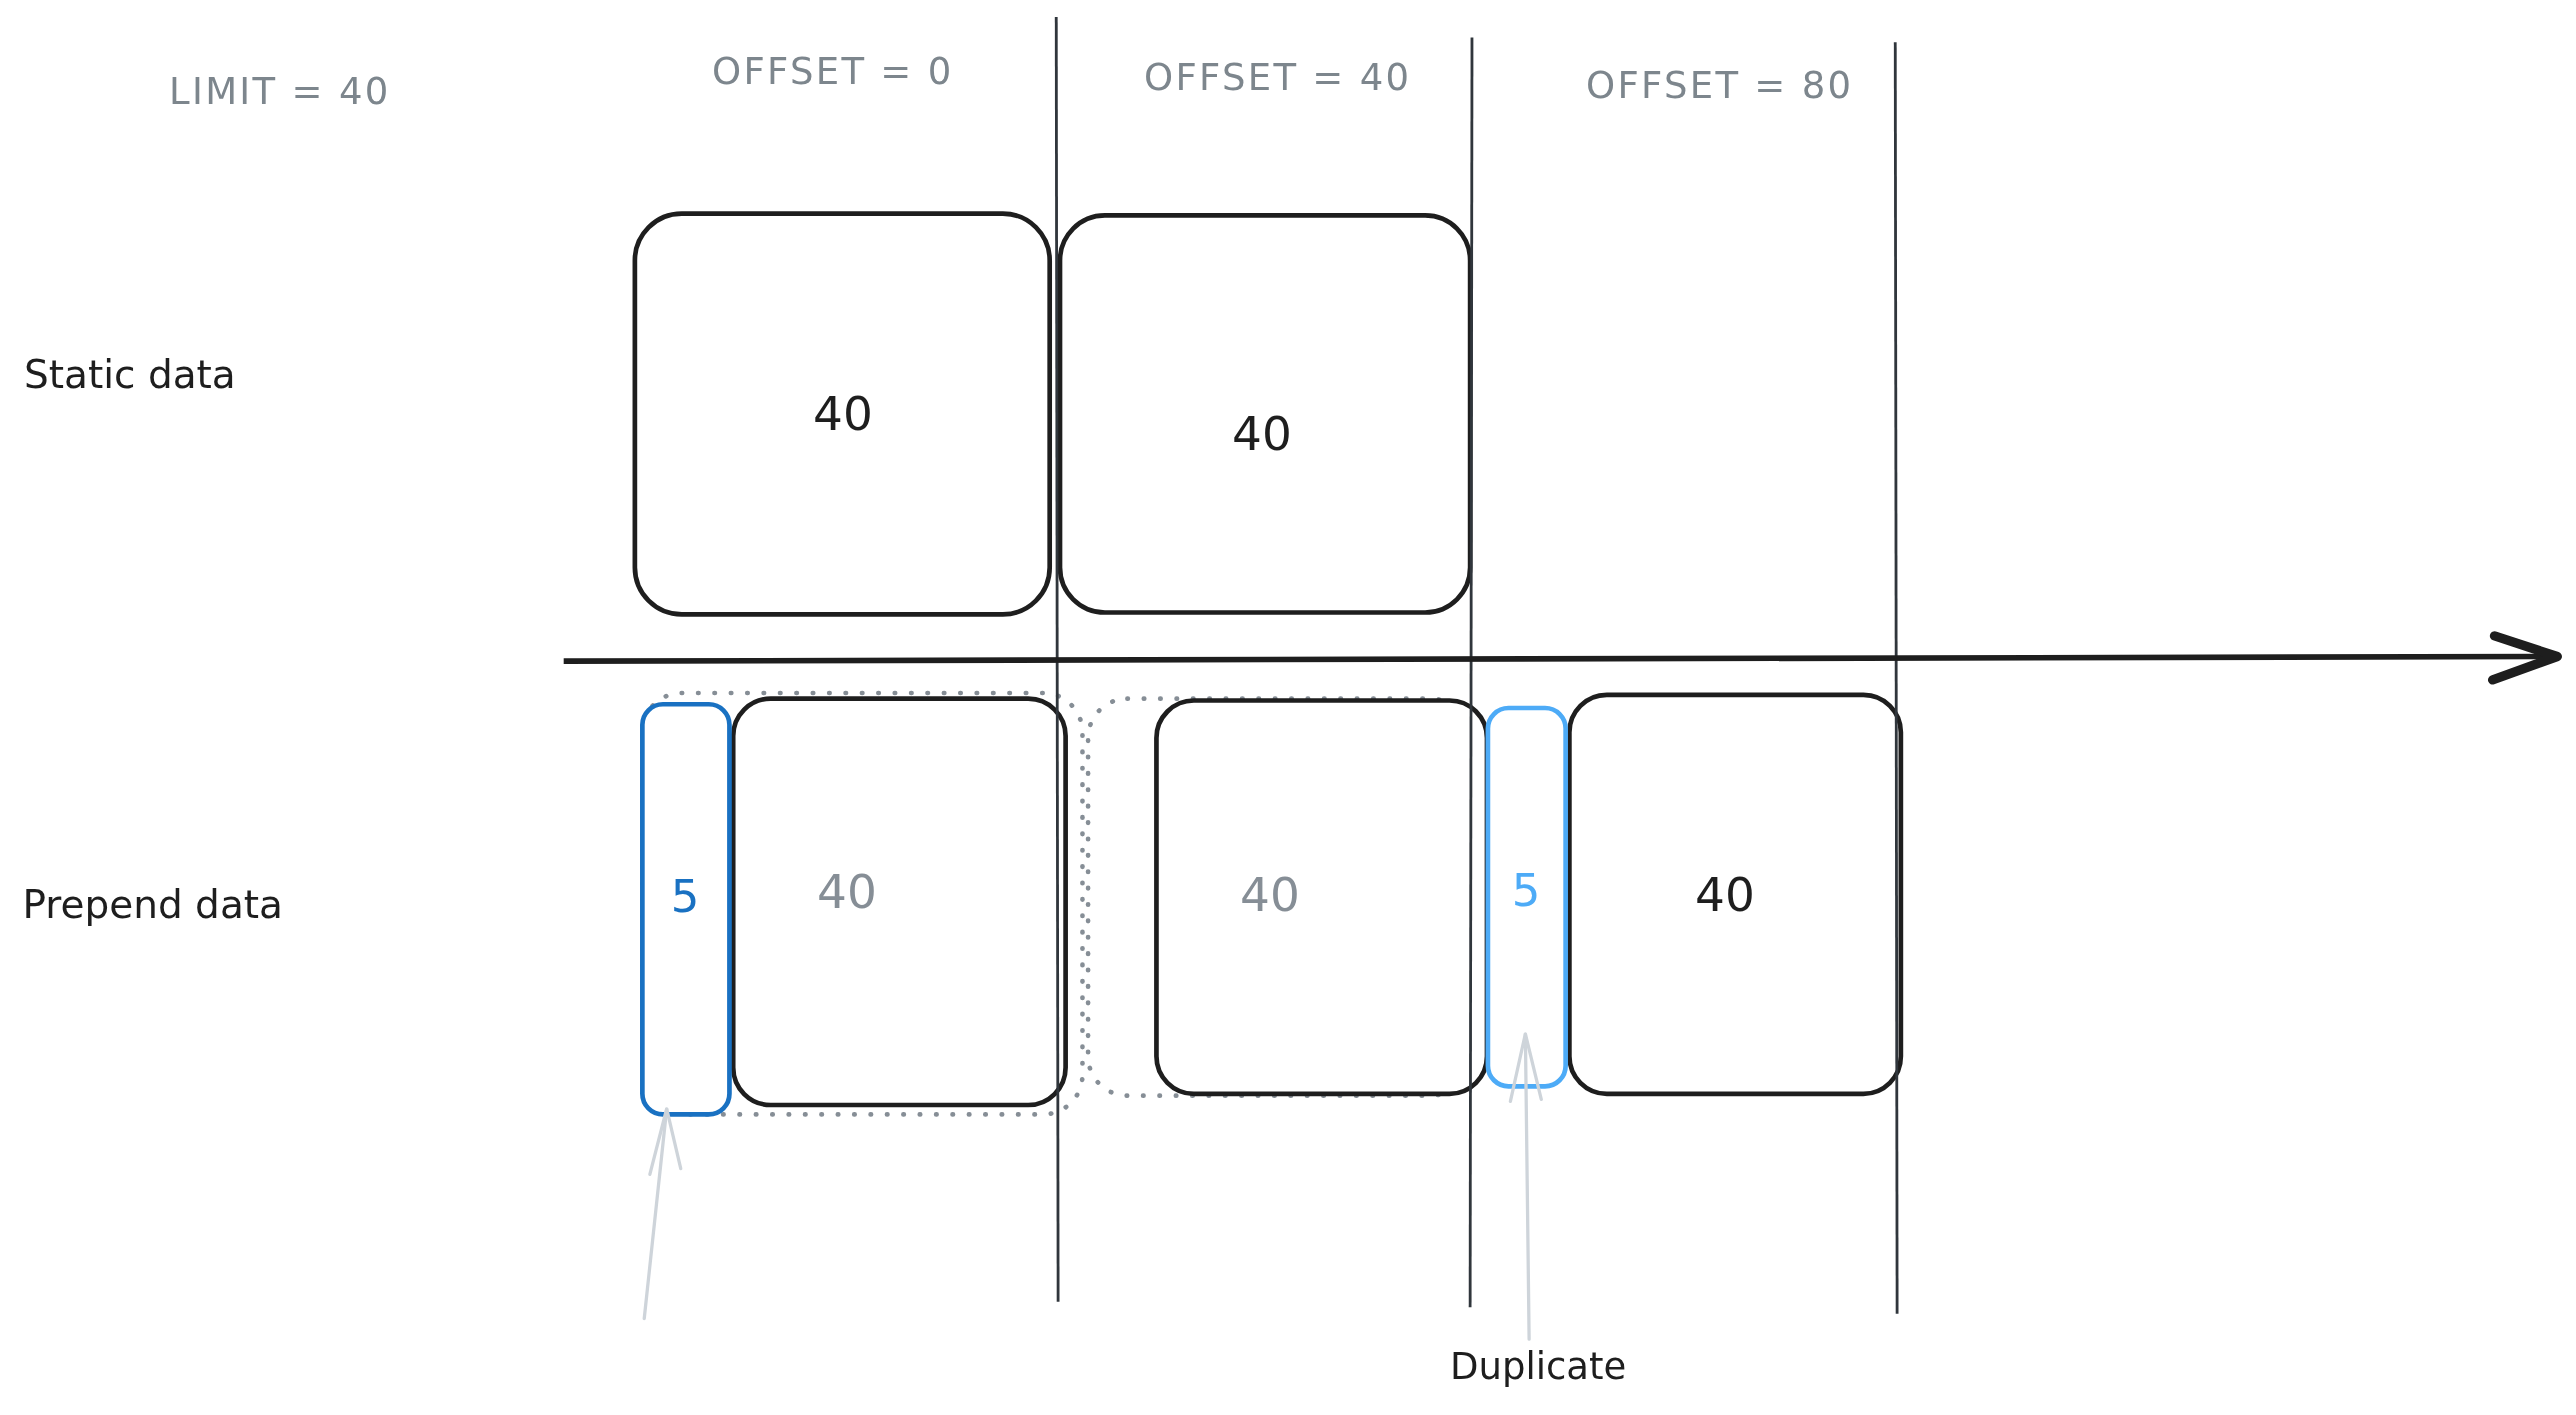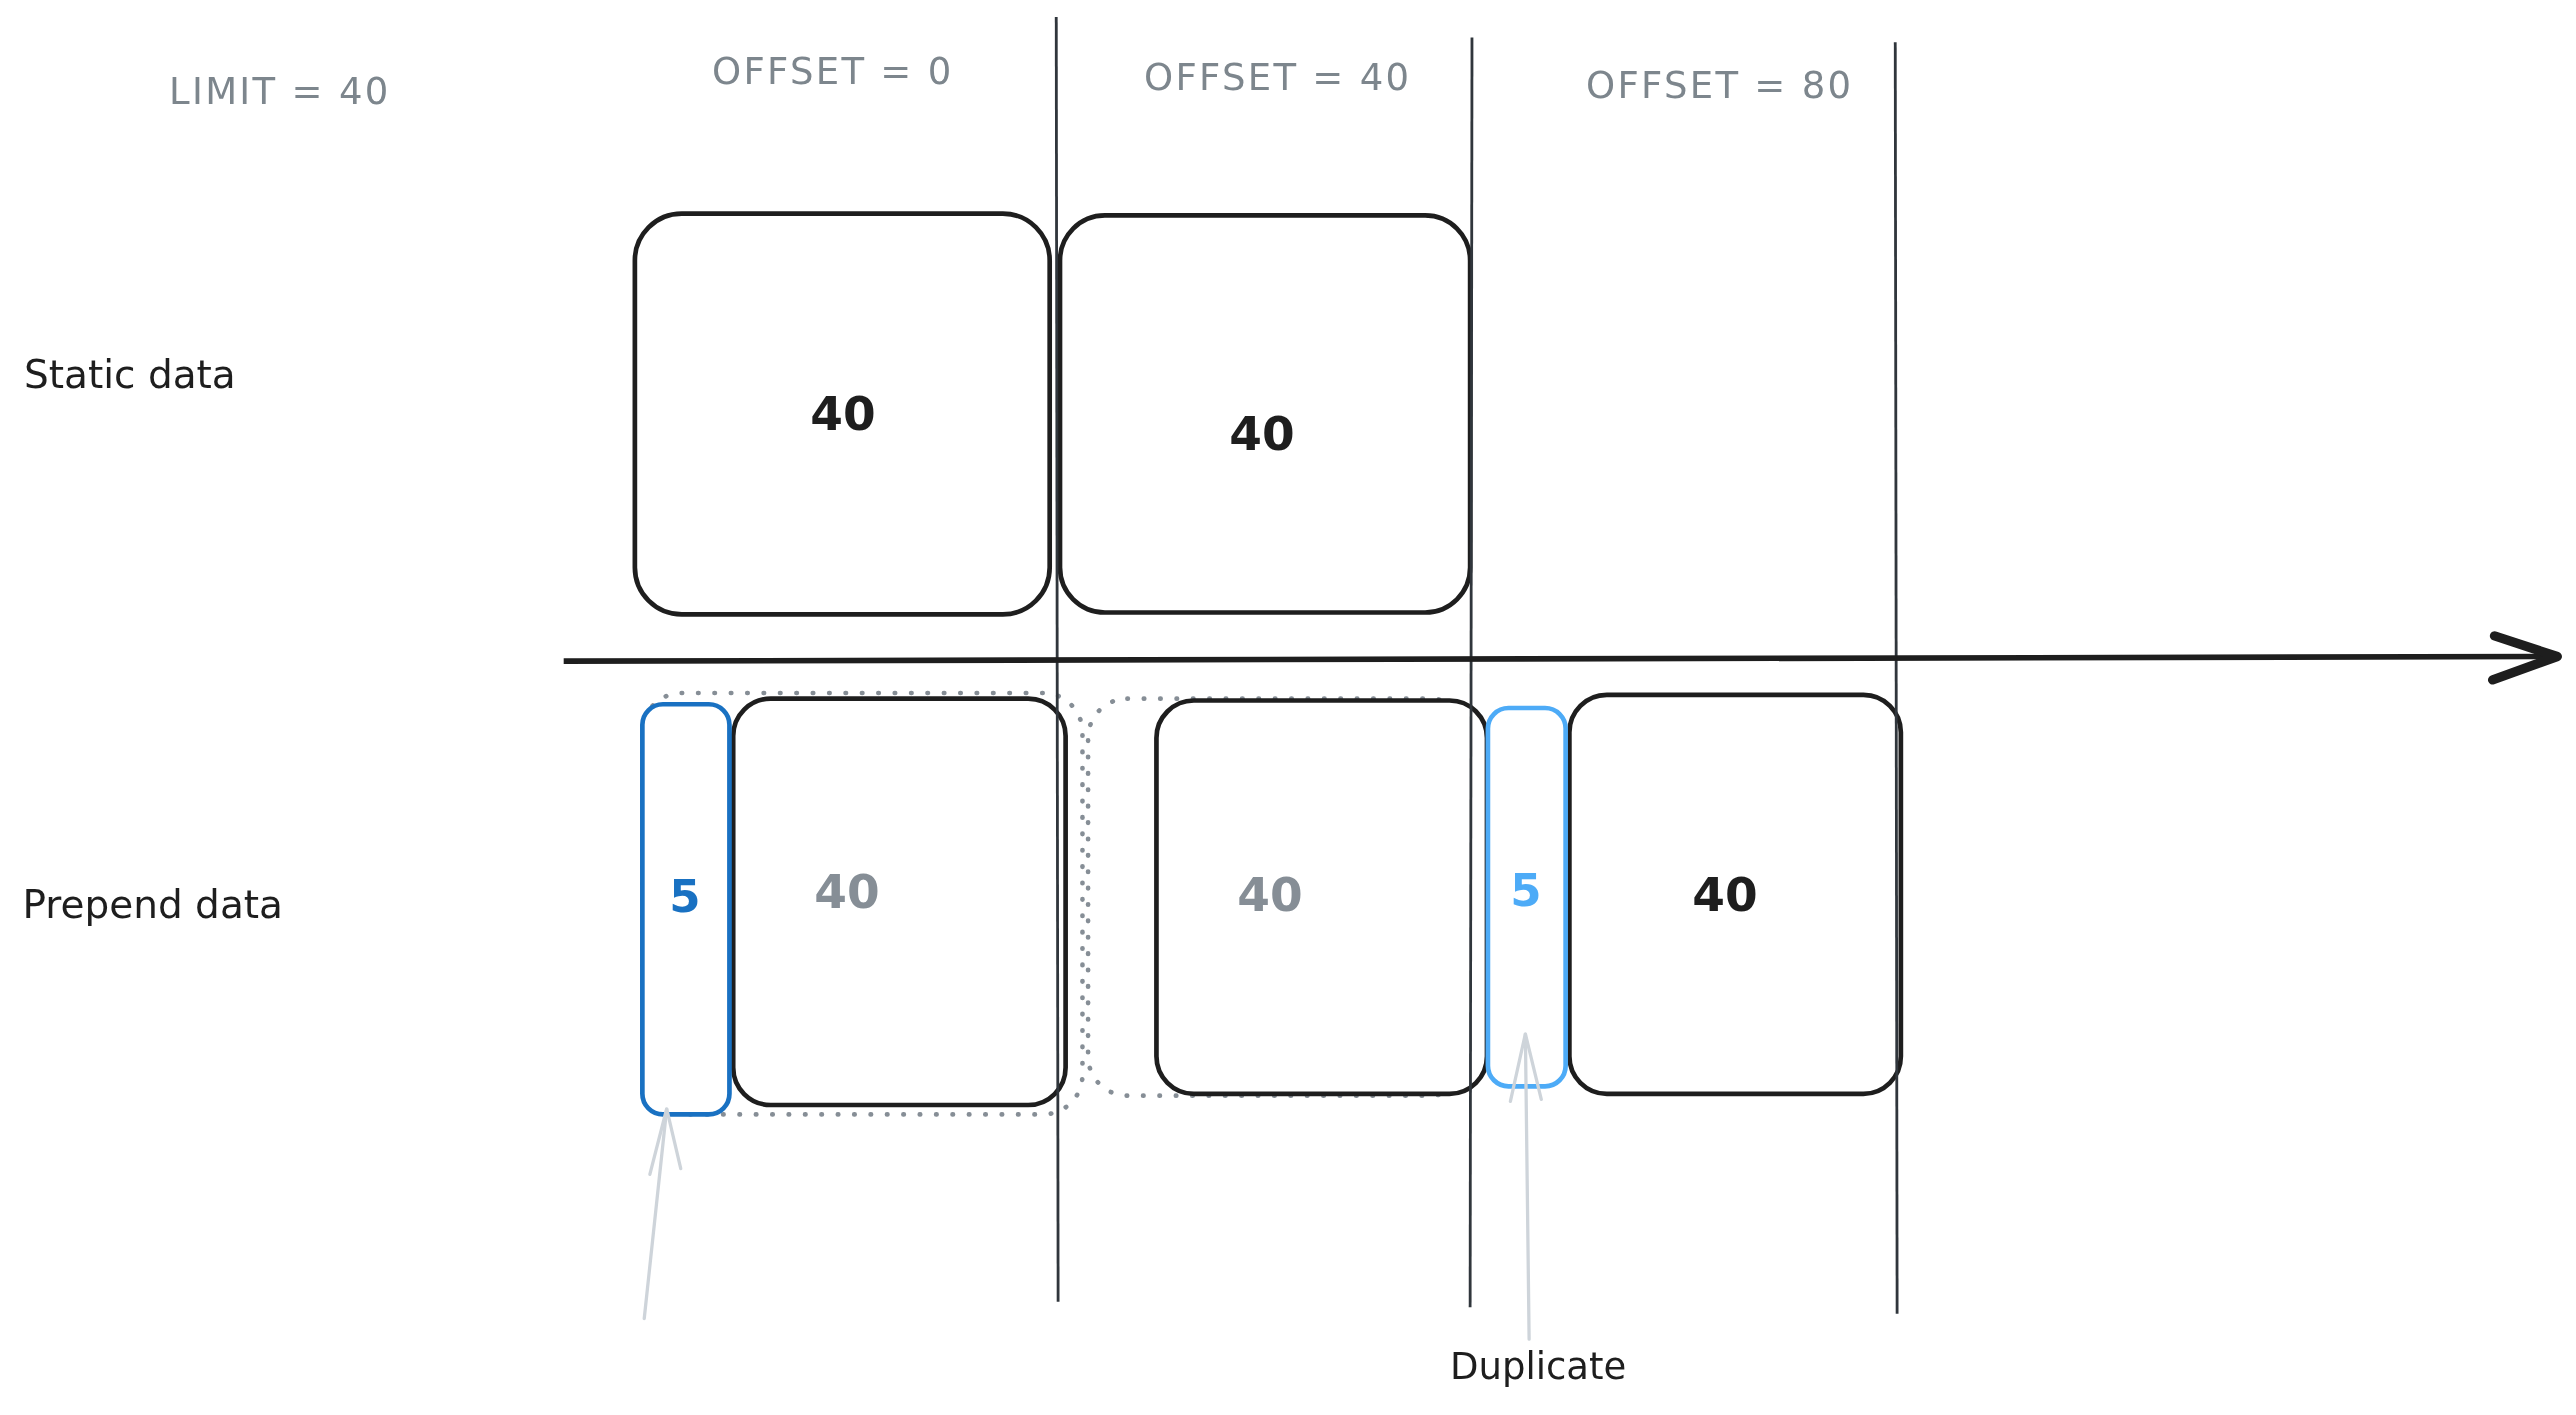--- a/index.html
+++ b/index.html
@@ -49,21 +49,20 @@
   }
   .ann {
     font-size: 37px;
     color: var(--ink);
   }
   .val {
     position: absolute;
     transform: translate(-50%, -50%);
     font-size: 47px;
     white-space: nowrap;
-    font-weight: bold;
   }
   .val-black { color: var(--ink); }
   .val-gray  { color: var(--muted_gray); }
   .val-blue  { color: var(--accent_blue); font-size: 45px; }
   .val-lightblue { color: var(--light_blue); font-size: 45px; }
 
   .solid-box  { fill: #ffffff; stroke: var(--ink); stroke-width: 5px; }
   .ghost-box  { fill: none; stroke: var(--muted_gray); stroke-width: 5px;
                 stroke-dasharray: 0.5 17; stroke-linecap: round; }
   .blue-box   { fill: #ffffff; stroke: var(--accent_blue); stroke-width: 5px; }

